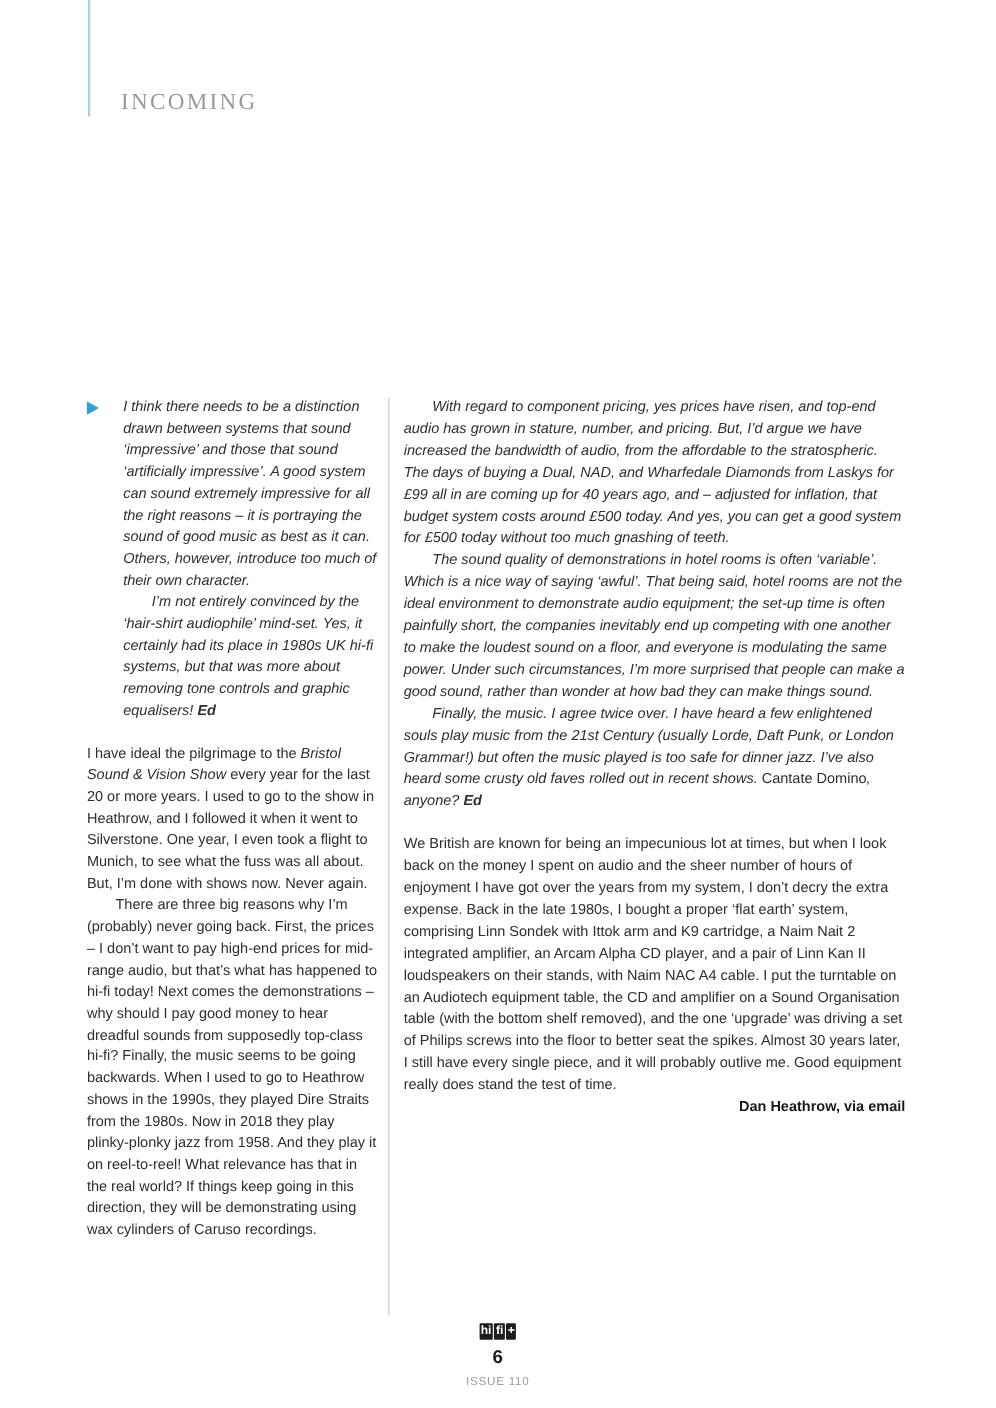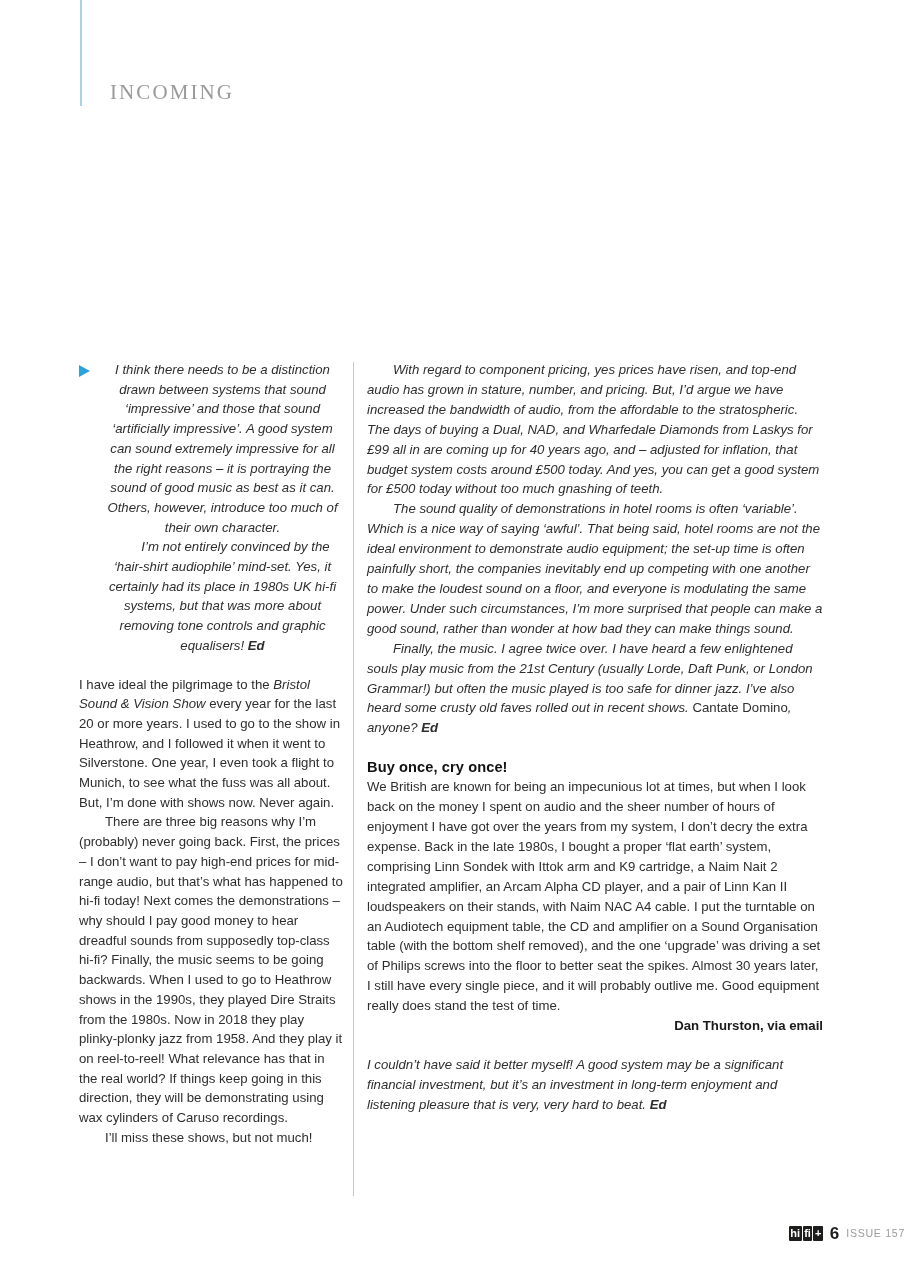--- a/index.html
+++ b/index.html
@@ -117,33 +117,34 @@
     top: 5px;
     width: 0; height: 0;
     border-left: 11px solid #29a3dc;
     border-top: 6px solid transparent;
     border-bottom: 6px solid transparent;
   }
   .first-block {
     position: relative;
     padding-left: 22px;
   }
-  .first-block p { margin-left: 0; text-align: center; }
+  .first-block p { margin-left: 11px; }
 
   
   .footer {
     position: absolute;
     left: 0;
     top: 1218px;
     width: 905px;
     height: 30px;
     display: flex;
     align-items: center;
-    justify-content: flex-end;
+    justify-content: center;
     gap: 7px;
+    flex-direction: column;
   }
   .logo {
     display: inline-flex;
     align-items: center;
     gap: 1px;
   }
   .logo-blk {
     background: #1d1d1b;
     color: #ffffff;
     font-family: "Liberation Sans", sans-serif;
@@ -187,47 +188,44 @@
       <p class="ital indent"><span>I’m not entirely convinced by the ‘hair-shirt audiophile’ mind-set. Yes, it certainly had its place in 1980s UK hi-fi systems, but that was more about removing tone controls and graphic equalisers! </span><span class="ed">Ed</span></p>
     </div>
 
     <div class="gap-head"></div>
 
 
     <p><span>I have ideal the pilgrimage to the </span><span class="ital-run">Bristol Sound &amp; Vision Show</span><span> every year for the last 20 or more years. I used to go to the show in Heathrow, and I followed it when it went to Silverstone. One year, I even took a flight to Munich, to see what the fuss was all about. But, I’m done with shows now. Never again.</span></p>
 
     <p class="indent">There are three big reasons why I’m (probably) never going back. First, the prices – I don’t want to pay high-end prices for mid-range audio, but that’s what has happened to hi-fi today! Next comes the demonstrations – why should I pay good money to hear dreadful sounds from supposedly top-class hi-fi? Finally, the music seems to be going backwards. When I used to go to Heathrow shows in the 1990s, they played Dire Straits from the 1980s. Now in 2018 they play plinky-plonky jazz from 1958. And they play it on reel-to-reel! What relevance has that in the real world? If things keep going in this direction, they will be demonstrating using wax cylinders of Caruso recordings.</p>
 
-    <p class="indent">I’ll miss these shows, but not much!</p>
 
   </div>
 
   <div class="col col-right">
 
     <div>
       <p class="ital-right indent">With regard to component pricing, yes prices have risen, and top-end audio has grown in stature, number, and pricing. But, I’d argue we have increased the bandwidth of audio, from the affordable to the stratospheric. The days of buying a Dual, NAD, and Wharfedale Diamonds from Laskys for £99 all in are coming up for 40 years ago, and – adjusted for inflation, that budget system costs around £500 today. And yes, you can get a good system for £500 today without too much gnashing of teeth.</p>
       <p class="ital-right indent">The sound quality of demonstrations in hotel rooms is often ‘variable’. Which is a nice way of saying ‘awful’. That being said, hotel rooms are not the ideal environment to demonstrate audio equipment; the set-up time is often painfully short, the companies inevitably end up competing with one another to make the loudest sound on a floor, and everyone is modulating the same power. Under such circumstances, I’m more surprised that people can make a good sound, rather than wonder at how bad they can make things sound.</p>
       <p class="ital-right indent"><span>Finally, the music. I agree twice over. I have heard a few enlightened souls play music from the 21st Century (usually Lorde, Daft Punk, or London Grammar!) but often the music played is too safe for dinner jazz. I’ve also heard some crusty old faves rolled out in recent shows. </span><span class="upright">Cantate Domino</span><span>, anyone? </span><span class="ed">Ed</span></p>
     </div>
 
     <div class="gap-head"></div>
 
-    <h2 class="section-head">Buy once, cry once!</h2>
 
     <p>We British are known for being an impecunious lot at times, but when I look back on the money I spent on audio and the sheer number of hours of enjoyment I have got over the years from my system, I don’t decry the extra expense. Back in the late 1980s, I bought a proper ‘flat earth’ system, comprising Linn Sondek with Ittok arm and K9 cartridge, a Naim Nait 2 integrated amplifier, an Arcam Alpha CD player, and a pair of Linn Kan II loudspeakers on their stands, with Naim NAC A4 cable. I put the turntable on an Audiotech equipment table, the CD and amplifier on a Sound Organisation table (with the bottom shelf removed), and the one ‘upgrade’ was driving a set of Philips screws into the floor to better seat the spikes. Almost 30 years later, I still have every single piece, and it will probably outlive me. Good equipment really does stand the test of time.</p>
 
-    <p class="signoff">Dan Thurston, via email</p>
+    <p class="signoff">Dan Heathrow, via email</p>
 
     <div class="gap-para"></div>
 
-    <p class="ital-right"><span>I couldn’t have said it better myself! A good system may be a significant financial investment, but it’s an investment in long-term enjoyment and listening pleasure that is very, very hard to beat. </span><span class="ed">Ed</span></p>
   </div>
 </div>
 
 <div class="footer">
   <span class="logo">
     <span class="logo-blk">hi</span>
     <span class="logo-blk">fi</span>
     <span class="logo-blk">+</span>
   </span>
   <span class="page-num">6</span>
-  <span class="issue">ISSUE 157</span>
+  <span class="issue">ISSUE 110</span>
 </div>
 
 </body></html>

